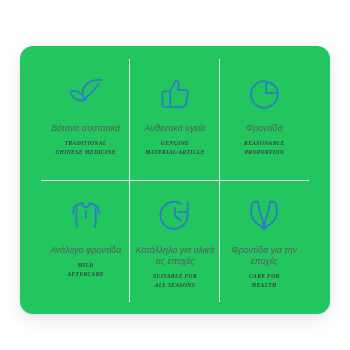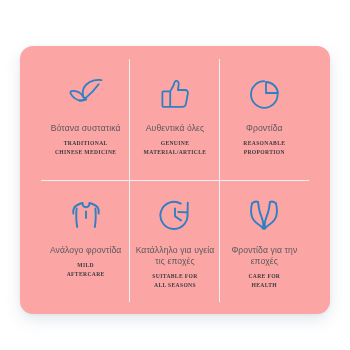--- a/index.html
+++ b/index.html
@@ -21,26 +21,27 @@
     display: flex;
     align-items: center;
     justify-content: center;
   }
   .feature-card {
     position: absolute;
     left: 20px;
     top: 46px;
     width: 310px;
     height: 268px;
-    background: #fca5a5;
+    background: #22c55e;
     border-radius: 13px;
     box-shadow: 0 6px 16px rgba(120, 140, 165, 0.20),
                 0 1px 3px rgba(120, 140, 165, 0.10);
     overflow: hidden;
     box-sizing: border-box;
+    font-style: italic;
   }
   .grid {
     position: absolute;
     left: 21px;
     top: 13px;
     width: 268px;
     height: 243px;
     display: grid;
     grid-template-columns: 1fr 1fr 1fr;
     grid-template-rows: 1fr 1fr;
@@ -129,21 +130,21 @@
         </div>
       </div>
 
       <div class="cell">
         <div class="icon-wrap">
           <svg width="30" height="31" viewBox="0 0 30 31" fill="none" stroke="#2f7fc4" stroke-width="1.8" stroke-linecap="round" stroke-linejoin="round">
             <path d="M10.2 12.4 L13.6 6.2 C14.4 4.2 14.3 2.2 15.9 1.9 C17.7 1.6 19.0 3.3 18.7 5.6 L17.9 11.0 L25.0 11.0 C27.0 11.0 28.3 12.5 27.9 14.3 L25.9 24.9 C25.6 26.6 24.3 27.8 22.6 27.8 L10.2 27.8"></path>
             <rect x="2.4" y="12.4" width="7.8" height="15.4" rx="1.1"></rect>
           </svg>
         </div>
-        <div class="title">Αυθεντικά όλες</div>
+        <div class="title">Αυθεντικά υγεία</div>
         <div class="subtitle">
           <span class="l1">GENUINE</span>
           <span class="l2">MATERIAL/ARTICLE</span>
         </div>
       </div>
 
       <div class="cell">
         <div class="icon-wrap">
           <svg width="31" height="31" viewBox="0 0 31 31" fill="none" stroke="#2f7fc4" stroke-width="1.8" stroke-linecap="round" stroke-linejoin="round">
             <path d="M15.3 2.2 A13.3 13.3 0 1 0 28.6 15.5"></path>
@@ -176,21 +177,21 @@
       </div>
 
       <div class="cell">
         <div class="icon-wrap">
           <svg width="32" height="32" viewBox="0 0 32 32" fill="none" stroke="#2f7fc4" stroke-width="1.9" stroke-linecap="round" stroke-linejoin="round">
             <path d="M21.8 3.6 A13.6 13.6 0 1 0 28.2 12.2"></path>
             <path d="M28.8 2.6 L28.6 12.4 L19.4 12.0"></path>
             <path d="M16.0 8.4 L16.0 16.2 L22.0 20.4"></path>
           </svg>
         </div>
-        <div class="title">Κατάλληλο για υγεία τις εποχές</div>
+        <div class="title">Κατάλληλο για υλικά τις εποχές</div>
         <div class="subtitle">
           <span class="l1">SUITABLE FOR</span>
           <span class="l2">ALL SEASONS</span>
         </div>
       </div>
 
       <div class="cell">
         <div class="icon-wrap">
           <svg width="30" height="32" viewBox="0 0 30 32" fill="none" stroke="#2f7fc4" stroke-width="1.9" stroke-linecap="round" stroke-linejoin="round">
             <path d="M3.0 3.4 C2.0 7.8 1.6 12.2 2.8 16.3 C3.8 19.7 6.2 22.2 9.2 24.3 C11.2 25.7 13.0 26.8 14.2 28.6"></path>

